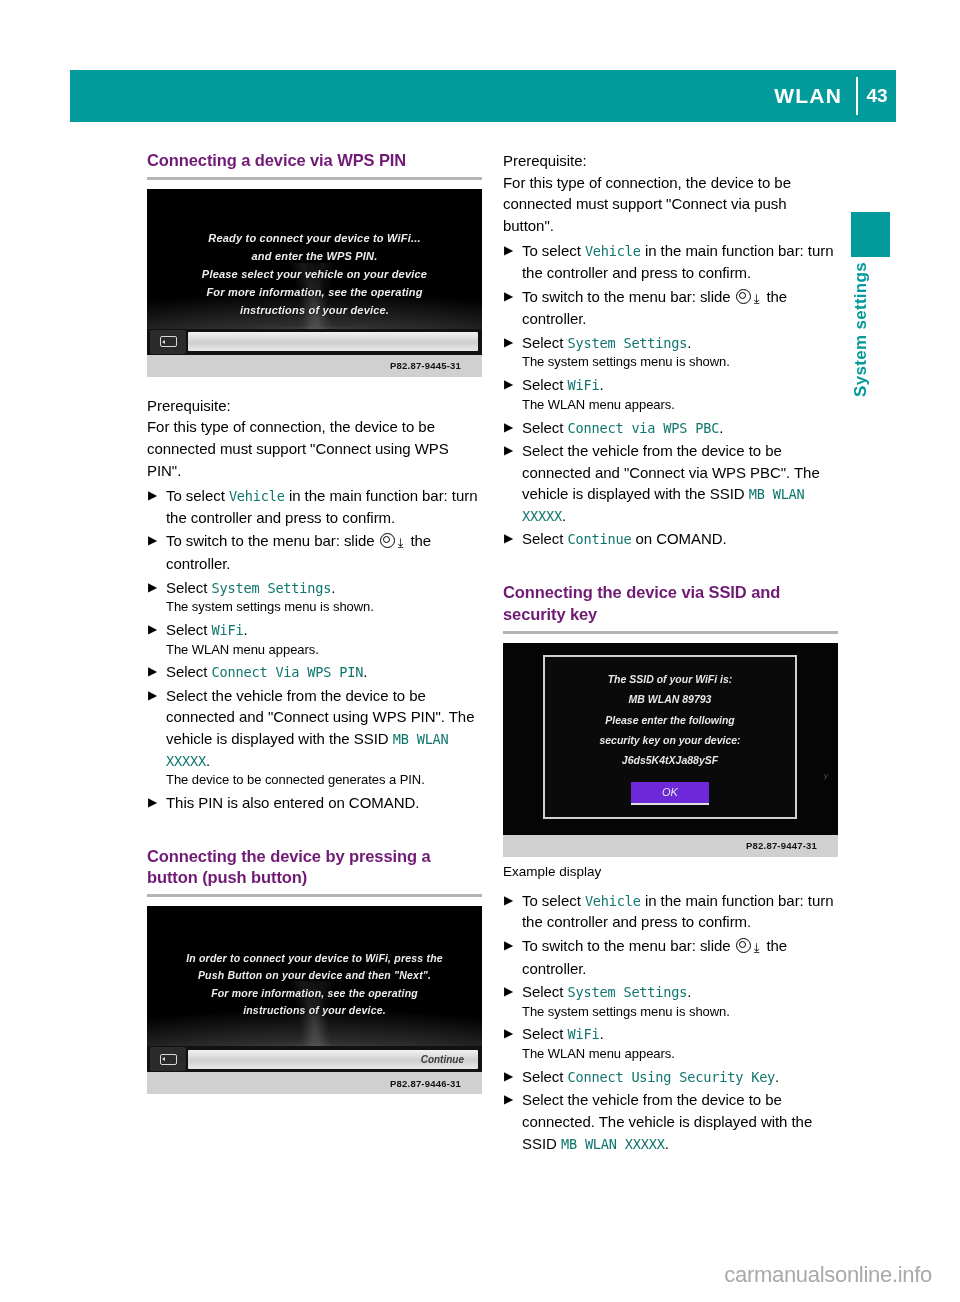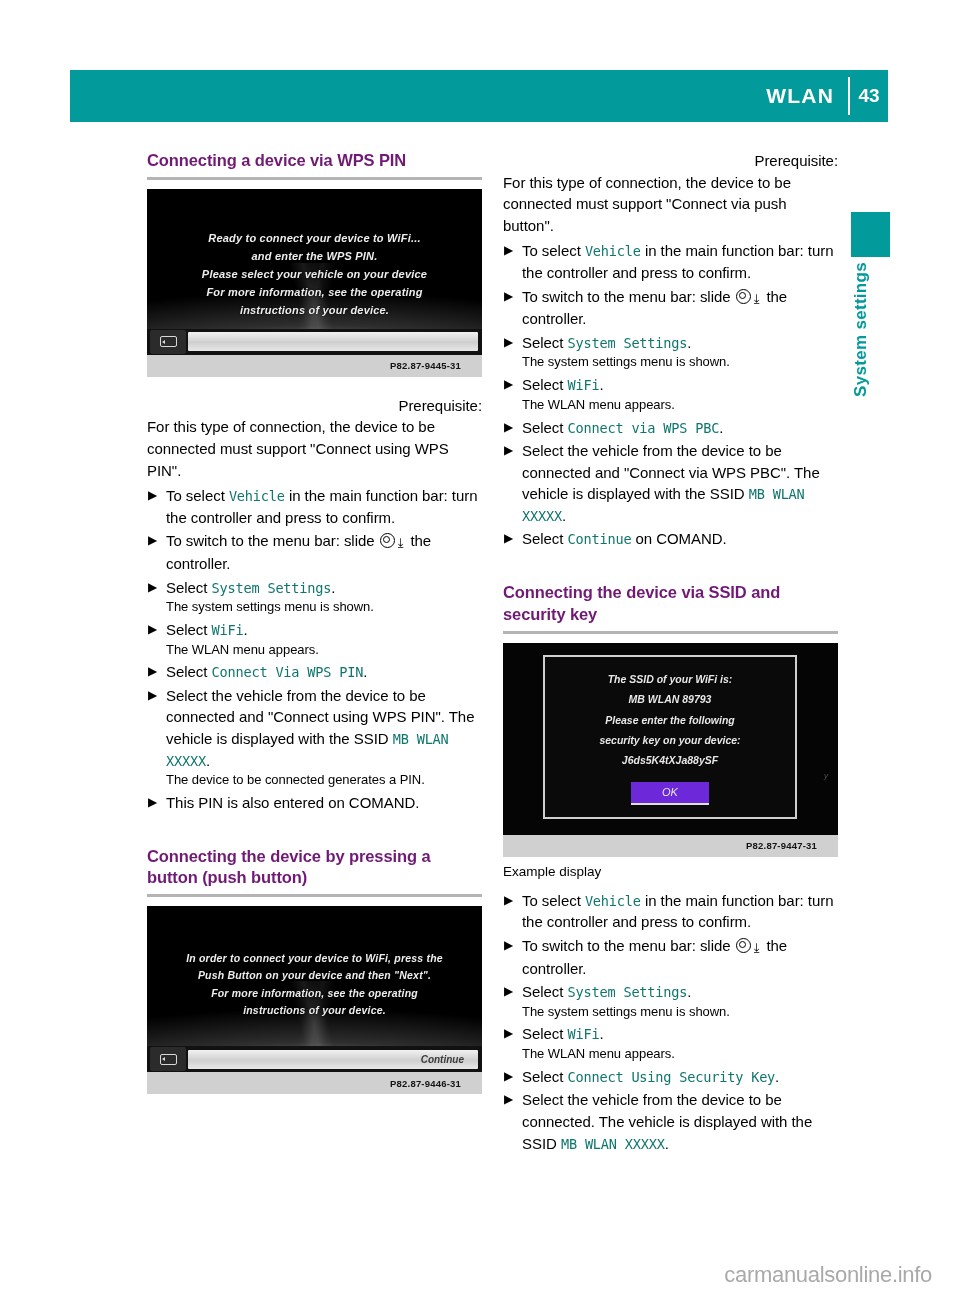--- a/index.html
+++ b/index.html
@@ -19,20 +19,21 @@
   .header-bar {
     position: absolute;
     left: 70px;
     top: 70px;
     width: 818px;
     height: 52px;
     background: #029a9a;
     display: flex;
     align-items: center;
     justify-content: flex-end;
+    padding-left: 8px;
   }
   .header-title {
     color: #ffffff;
     font-size: 21px;
     font-weight: bold;
     letter-spacing: 1.2px;
     padding-right: 14px;
   }
   .header-divider {
     width: 2px;
@@ -270,21 +271,21 @@
   }
 
   
   p.para {
     font-size: 15px;
     color: #000000;
     margin: 0 0 4px 0;
     line-height: 1.44;
     letter-spacing: -0.05px;
   }
-  p.para.tight { margin-bottom: 0; text-align: right; }
+  p.para.tight { margin-bottom: 0; }
 
   ul.steps {
     list-style: none;
     margin: 3px 0 0 0;
     padding: 0;
   }
   ul.steps > li {
     position: relative;
     padding-left: 19px;
     font-size: 15px;

